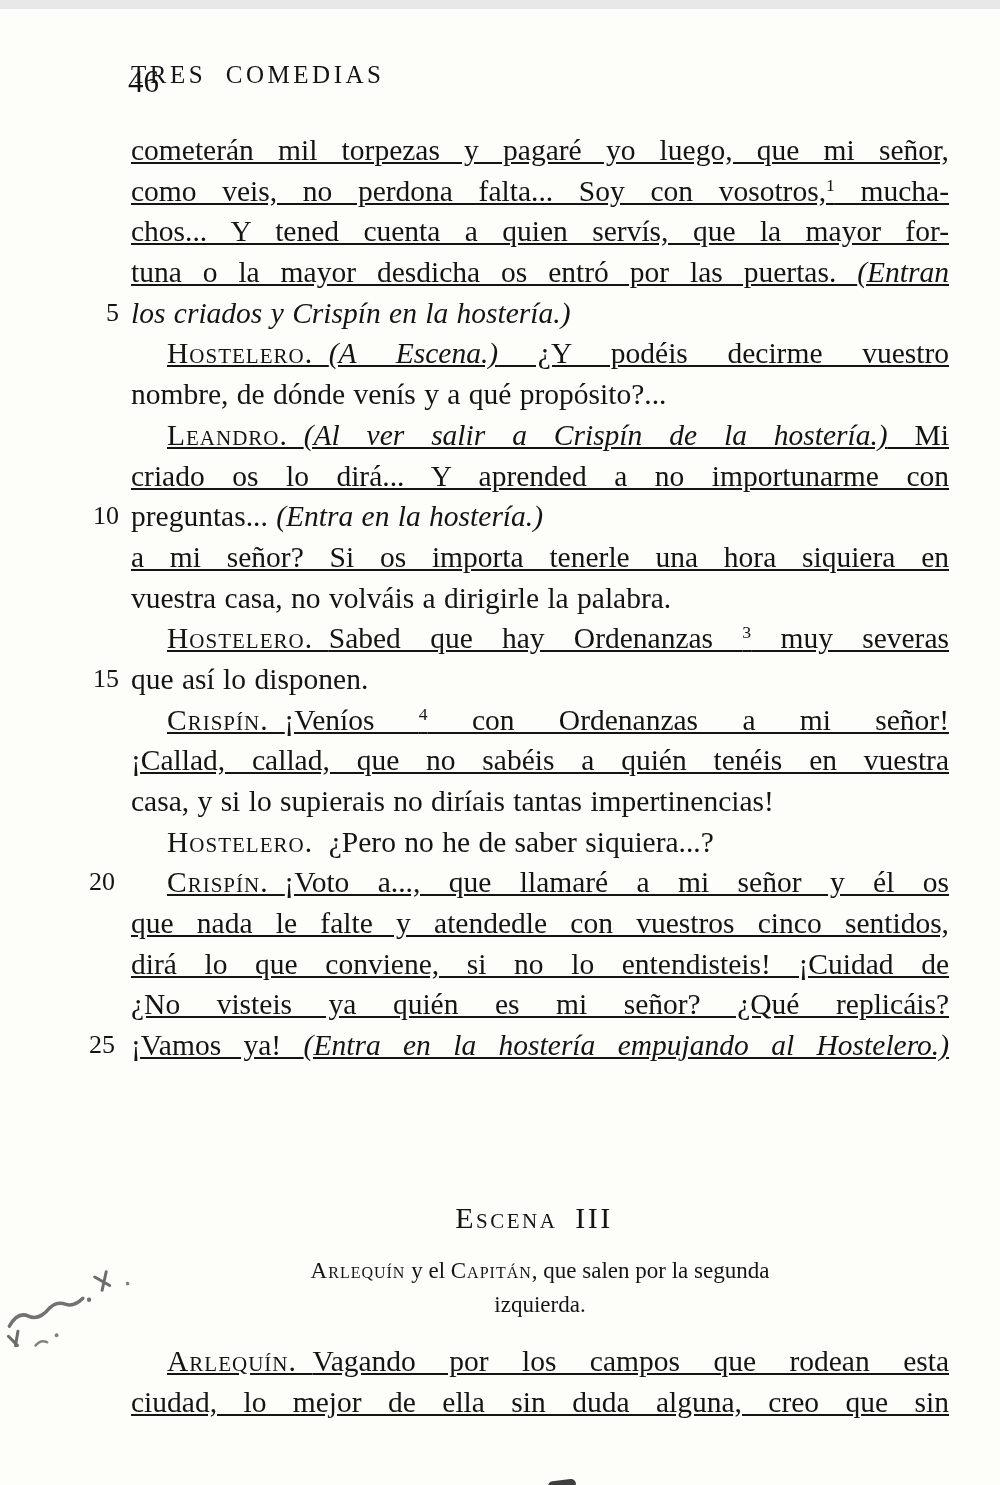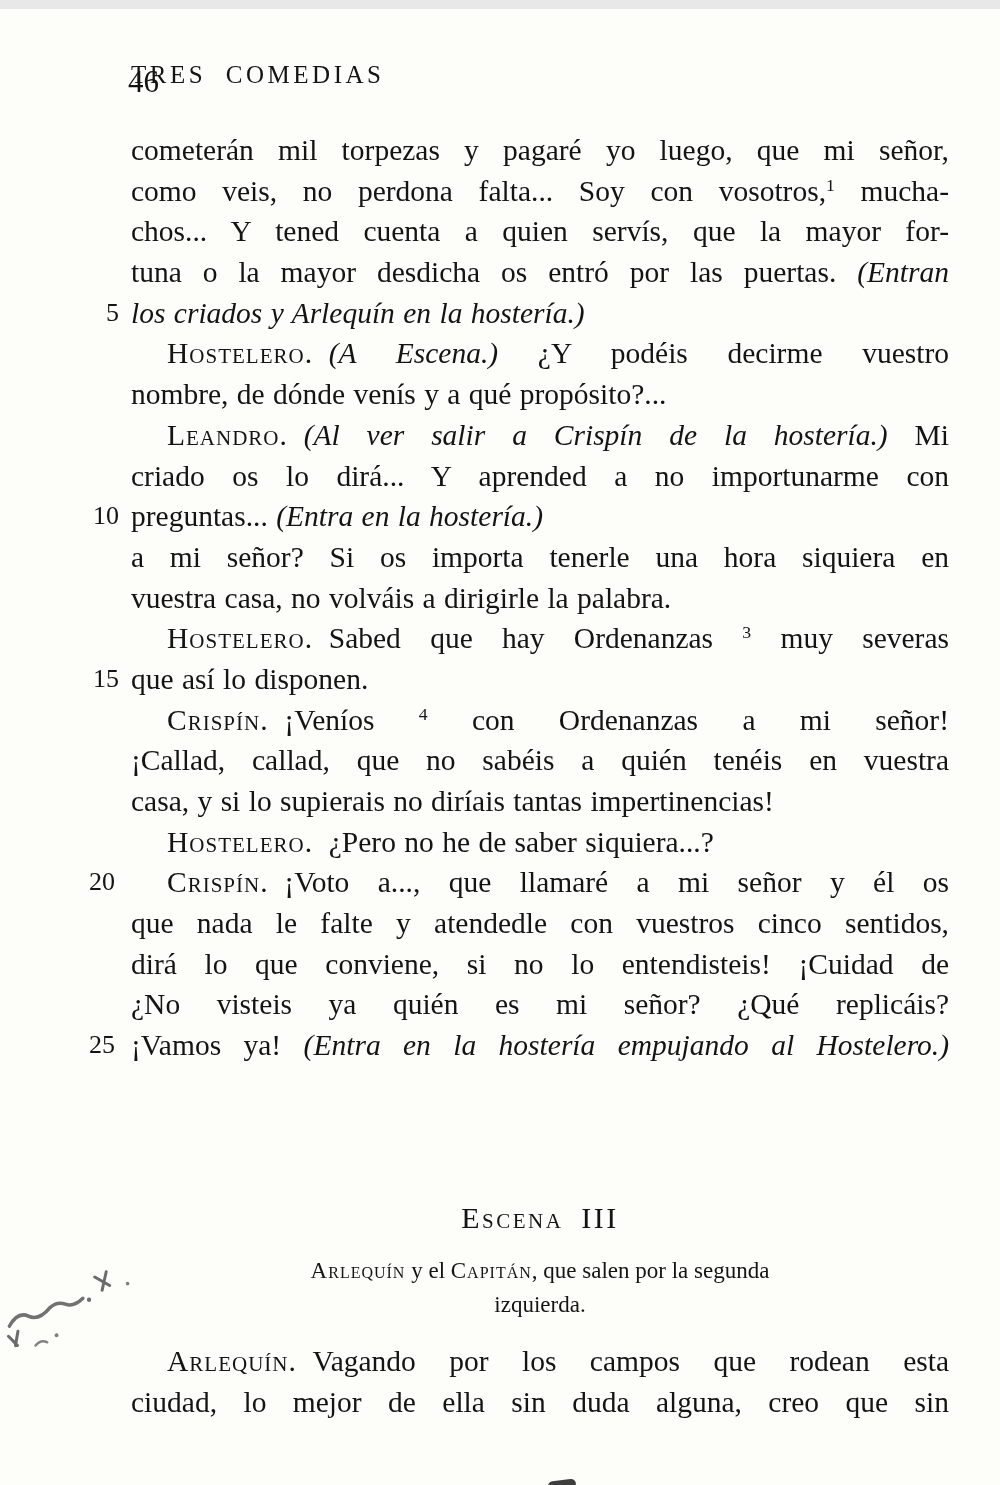--- a/index.html
+++ b/index.html
@@ -50,20 +50,21 @@
   .line {
     position: relative;
     height: 40.7px;
     line-height: 40.7px;
     white-space: normal;
     text-align: left;
   }
   .line.justify {
     text-align: justify;
     text-align-last: justify;
+    text-decoration: underline;
   }
   .line.indent { text-indent: 36px; }
 
   .line-num {
     position: absolute;
     left: -42px;
     top: 0;
     width: 30px;
     text-align: right;
     font-size: 26px;
@@ -79,21 +80,21 @@
   }
   .seg-sup {
     font-size: 0.60em;
     vertical-align: 0.55em;
     line-height: 0;
   }
 
   
   .scene-heading {
     position: absolute;
-    left: 131px;
+    left: 125px;
     top: 1192px;
     width: 818px;
     text-align: center;
     font-size: 30px;
     font-variant: small-caps;
     letter-spacing: 2.5px;
     word-spacing: 8px;
   }
   .scene-desc {
     position: absolute;
@@ -146,21 +147,21 @@
 
   <span class="page-number">46</span>
 
   <div class="running-header">TRES COMEDIAS</div>
 
   <div class="lines-block" id="body-lines">
       <div class="line justify"><span class="seg-n">cometerán mil torpezas y pagaré yo luego, que mi señor,</span></div>
       <div class="line justify"><span class="seg-n">como veis, no perdona falta... Soy con vosotros,</span><span class="seg-sup">1</span><span class="seg-n"> mucha-</span></div>
       <div class="line justify"><span class="seg-n">chos... Y tened cuenta a quien servís, que la mayor for-</span></div>
       <div class="line justify"><span class="seg-n">tuna o la mayor desdicha os entró por las puertas. </span><span class="seg-i">(Entran</span></div>
-      <div class="line"><span class="line-num">5</span><span class="seg-i">los criados y Arlequín en la hostería.)</span></div>
+      <div class="line"><span class="line-num">5</span><span class="seg-i">los criados y Crispín en la hostería.)</span></div>
       <div class="line justify indent"><span class="seg-sc">Hostelero. </span><span class="seg-i">(A Escena.)</span><span class="seg-n"> ¿Y podéis decirme vuestro</span></div>
       <div class="line"><span class="seg-n">nombre, de dónde venís y a qué propósito?...</span></div>
       <div class="line justify indent"><span class="seg-sc">Leandro. </span><span class="seg-i">(Al ver salir a Crispín de la hostería.)</span><span class="seg-n"> Mi</span></div>
       <div class="line justify"><span class="seg-n">criado os lo dirá... Y aprended a no importunarme con</span></div>
       <div class="line"><span class="line-num">10</span><span class="seg-n">preguntas... </span><span class="seg-i">(Entra en la hostería.)</span></div>
       <div class="line justify"><span class="seg-n">a mi señor? Si os importa tenerle una hora siquiera en</span></div>
       <div class="line"><span class="seg-n">vuestra casa, no volváis a dirigirle la palabra.</span></div>
       <div class="line justify indent"><span class="seg-sc">Hostelero. </span><span class="seg-n">Sabed que hay Ordenanzas </span><span class="seg-sup">3</span><span class="seg-n"> muy severas</span></div>
       <div class="line"><span class="line-num">15</span><span class="seg-n">que así lo disponen.</span></div>
       <div class="line justify indent"><span class="seg-sc">Crispín. </span><span class="seg-n">¡Veníos </span><span class="seg-sup">4</span><span class="seg-n"> con Ordenanzas a mi señor!</span></div>

